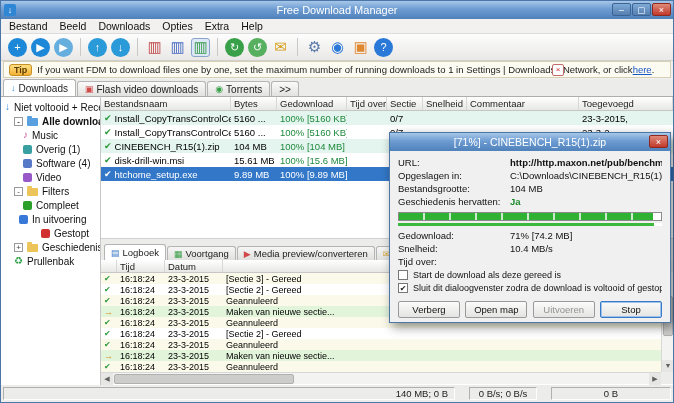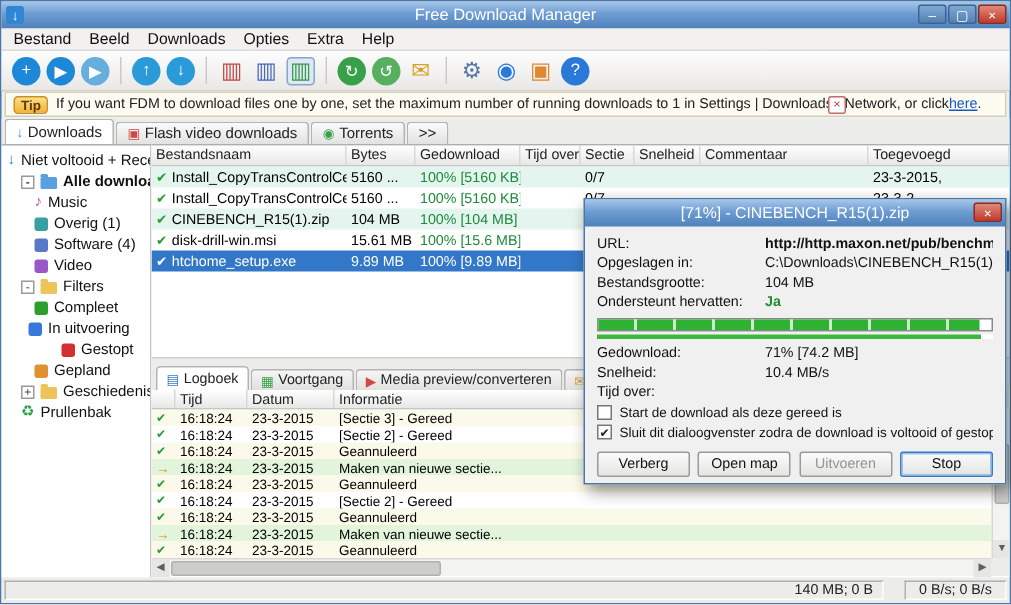--- a/index.html
+++ b/index.html
@@ -233,24 +233,20 @@
           <span>Compleet</span>
         </div>
         <div class="side-item" style="padding-left: 18px; text-align: right;">
           <span class="si-square" style="background: rgb(56, 120, 216);"></span>
           <span>In uitvoering</span>
         </div>
         <div class="side-item" style="padding-left: 40px;">
           <span class="si-square" style="background: rgb(208, 48, 48);"></span>
           <span>Gestopt</span>
         </div>
-        <div class="side-item" style="padding-left: 22px;">
-          <span class="si-square" style="background: rgb(224, 144, 48);"></span>
-          <span>Gepland</span>
-        </div>
         <div class="side-item" style="padding-left: 13px;">
           <span class="si-exp">+</span>
           <span class="si-folder" style="background: rgb(236, 196, 90);"></span>
           <span>Geschiedenis</span>
         </div>
         <div class="side-item" style="padding-left: 13px;">
           <span class="si-glyph" style="color: rgb(42, 160, 72);">♻</span>
           <span>Prullenbak</span>
         </div>
       </div>
@@ -349,21 +345,20 @@
           </span>
           <span class="btab">
             <span class="btab-icon" style="color: rgb(216, 160, 40);">✉</span>
             <span>Opinies</span>
           </span>
         </div>
       <div class="lheader" id="lheader">
           <span class="lh" style="width: 16px;"></span>
           <span class="lh" style="width: 48px;">Tijd</span>
           <span class="lh" style="width: 58px;">Datum</span>
-          <span class="lh" style="width: 300px;">Informatie</span>
         </div>
       <div class="lrows" id="lrows">
           <div class="lrow cream">
             <span class="lc licon-check" style="width: 16px;">✔</span>
             <span class="lc" style="width: 48px;">16:18:24</span>
             <span class="lc" style="width: 58px;">23-3-2015</span>
             <span class="lc" style="width: 300px;">[Sectie 3] - Gereed</span>
           </div>
           <div class="lrow">
             <span class="lc licon-check" style="width: 16px;">✔</span>
@@ -423,20 +418,21 @@
         <span class="sarrow">◀</span>
         <span class="hthumb"></span>
         <span class="sarrow" style="margin-left:auto">▶</span>
       </div>
       <div class="scorner"></div>
     </div>
 
     <div class="statusbar">
       <span class="sseg s0">140 MB; 0 B</span>
       <span class="sseg s1">0 B/s; 0 B/s</span>
+      <span class="sseg s2">0 B</span>
     </div>
   </div>
 
   <div class="dialog">
     <div class="dlg-title">
       <span>[71%] - CINEBENCH_R15(1).zip</span>
       <span class="dlg-close">×</span>
     </div>
     <div class="dlg-body">
       <div class="dlg-row">
@@ -445,21 +441,21 @@
       </div>
       <div class="dlg-row">
         <span class="dlg-label">Opgeslagen in:</span>
         <span class="dlg-val">C:\Downloads\CINEBENCH_R15(1).zip</span>
       </div>
       <div class="dlg-row">
         <span class="dlg-label">Bestandsgrootte:</span>
         <span class="dlg-val">104 MB</span>
       </div>
       <div class="dlg-row">
-        <span class="dlg-label">Ondersteunt hervatten:</span>
+        <span class="dlg-label">Geschiedenis hervatten:</span>
         <span class="dlg-val green">Ja</span>
       </div>
       <div class="dlg-bar">
         <div class="dlg-bar-fill" id="dlgbar" style="width: 97%;"></div>
       </div>
       <div class="dlg-bar2">
         <div class="dlg-bar2-fill" id="dlgbar2" style="width: 97%;"></div>
       </div>
       <div class="dlg-row">
         <span class="dlg-label">Gedownload:</span>

